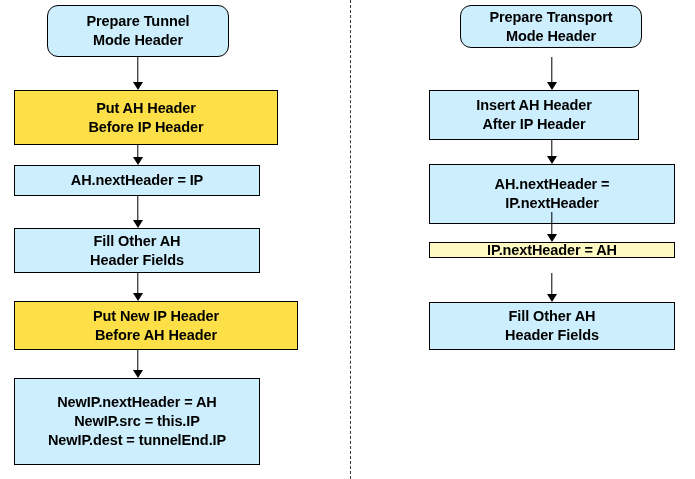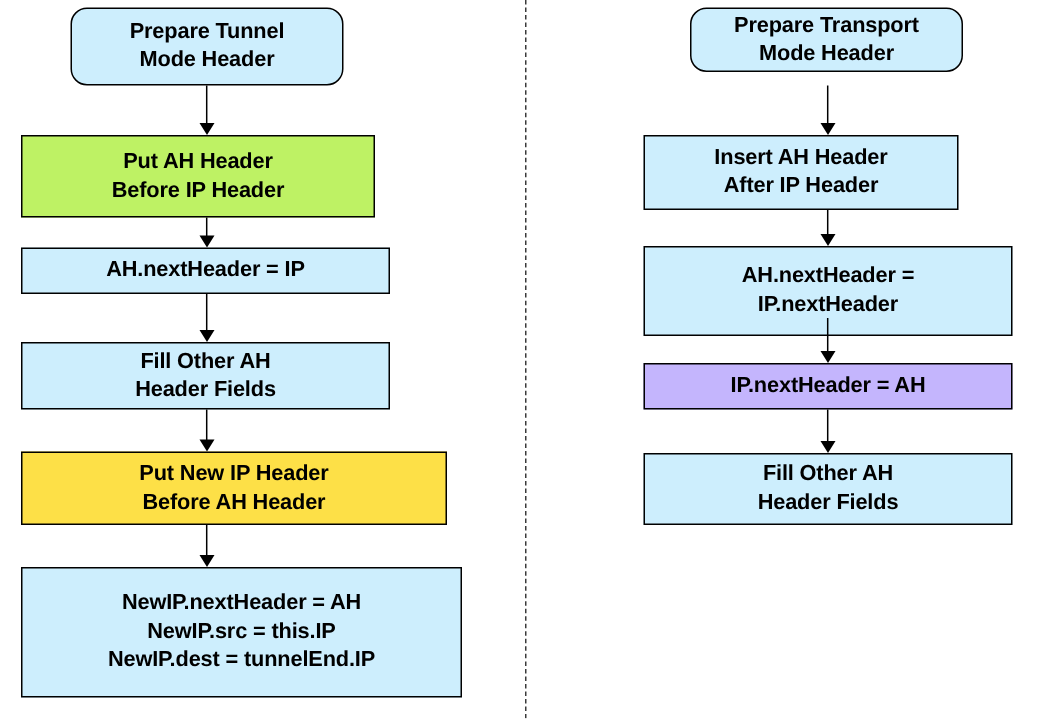--- a/index.html
+++ b/index.html
@@ -66,32 +66,32 @@
 </head>
 <body>
 
 <div id="canvas">
 
   <div>
 
     <div class="node rounded" style="left: 47px; top: 5px; width: 182px; height: 52px; background: rgb(205, 238, 253); border-color: rgb(0, 0, 0);">Prepare Tunnel
 Mode Header</div>
 
-    <div class="node" style="left: 14px; top: 90px; width: 236px; height: 55px; background: #bef264; border-color: rgb(0, 0, 0);">Put AH Header
+    <div class="node" style="left: 14px; top: 90px; width: 264px; height: 55px; background: #fde047; border-color: rgb(0, 0, 0);">Put AH Header
 Before IP Header</div>
 
     <div class="node" style="left: 14px; top: 165px; width: 246px; height: 31px; background: rgb(205, 238, 253); border-color: rgb(0, 0, 0);">AH.nextHeader = IP</div>
 
     <div class="node" style="left: 14px; top: 228px; width: 246px; height: 45px; background: rgb(205, 238, 253); border-color: rgb(0, 0, 0);">Fill Other AH
 Header Fields</div>
 
     <div class="node" style="left: 14px; top: 301px; width: 284px; height: 49px; background: #fde047; border-color: rgb(0, 0, 0);">Put New IP Header
 Before AH Header</div>
 
-    <div class="node" style="left: 14px; top: 378px; width: 294px; height: 87px; background: rgb(205, 238, 253); border-color: rgb(0, 0, 0);">NewIP.nextHeader = AH
+    <div class="node" style="left: 14px; top: 378px; width: 246px; height: 87px; background: rgb(205, 238, 253); border-color: rgb(0, 0, 0);">NewIP.nextHeader = AH
 NewIP.src = this.IP
 NewIP.dest = tunnelEnd.IP</div>
 
     <div class="connector" style="left: 138px; top: 57px; height: 33px;">
       <div class="shaft" style="height: 26px; background: rgb(0, 0, 0);"></div>
       <div class="head" style="top: 25px; border-top-color: rgb(0, 0, 0);"></div>
     </div>
     <div class="connector" style="left: 138px; top: 145px; height: 20px;">
       <div class="shaft" style="height: 13px; background: rgb(0, 0, 0);"></div>
       <div class="head" style="top: 12px; border-top-color: rgb(0, 0, 0);"></div>
@@ -116,21 +116,21 @@
 
     <div class="node rounded" style="left: 460px; top: 5px; width: 182px; height: 43px; background: rgb(205, 238, 253); border-color: rgb(0, 0, 0);">Prepare Transport
 Mode Header</div>
 
     <div class="node" style="left: 429px; top: 90px; width: 210px; height: 50px; background: rgb(205, 238, 253); border-color: rgb(0, 0, 0);">Insert AH Header
 After IP Header</div>
 
     <div class="node" style="left: 429px; top: 164px; width: 246px; height: 60px; background: rgb(205, 238, 253); border-color: rgb(0, 0, 0);">AH.nextHeader =
 IP.nextHeader</div>
 
-    <div class="node" style="left: 429px; top: 242px; width: 246px; height: 31px; background: #c4b5fd; border-color: rgb(0, 0, 0);">IP.nextHeader = AH</div>
+    <div class="node" style="left: 429px; top: 242px; width: 246px; height: 16px; background: #fef9c3; border-color: rgb(0, 0, 0);">IP.nextHeader = AH</div>
 
     <div class="node" style="left: 429px; top: 302px; width: 246px; height: 48px; background: rgb(205, 238, 253); border-color: rgb(0, 0, 0);">Fill Other AH
 Header Fields</div>
 
     <div class="connector" style="left: 552px; top: 57px; height: 33px;">
       <div class="shaft" style="height: 26px; background: rgb(0, 0, 0);"></div>
       <div class="head" style="top: 25px; border-top-color: rgb(0, 0, 0);"></div>
     </div>
     <div class="connector" style="left: 552px; top: 140px; height: 24px;">
       <div class="shaft" style="height: 17px; background: rgb(0, 0, 0);"></div>

